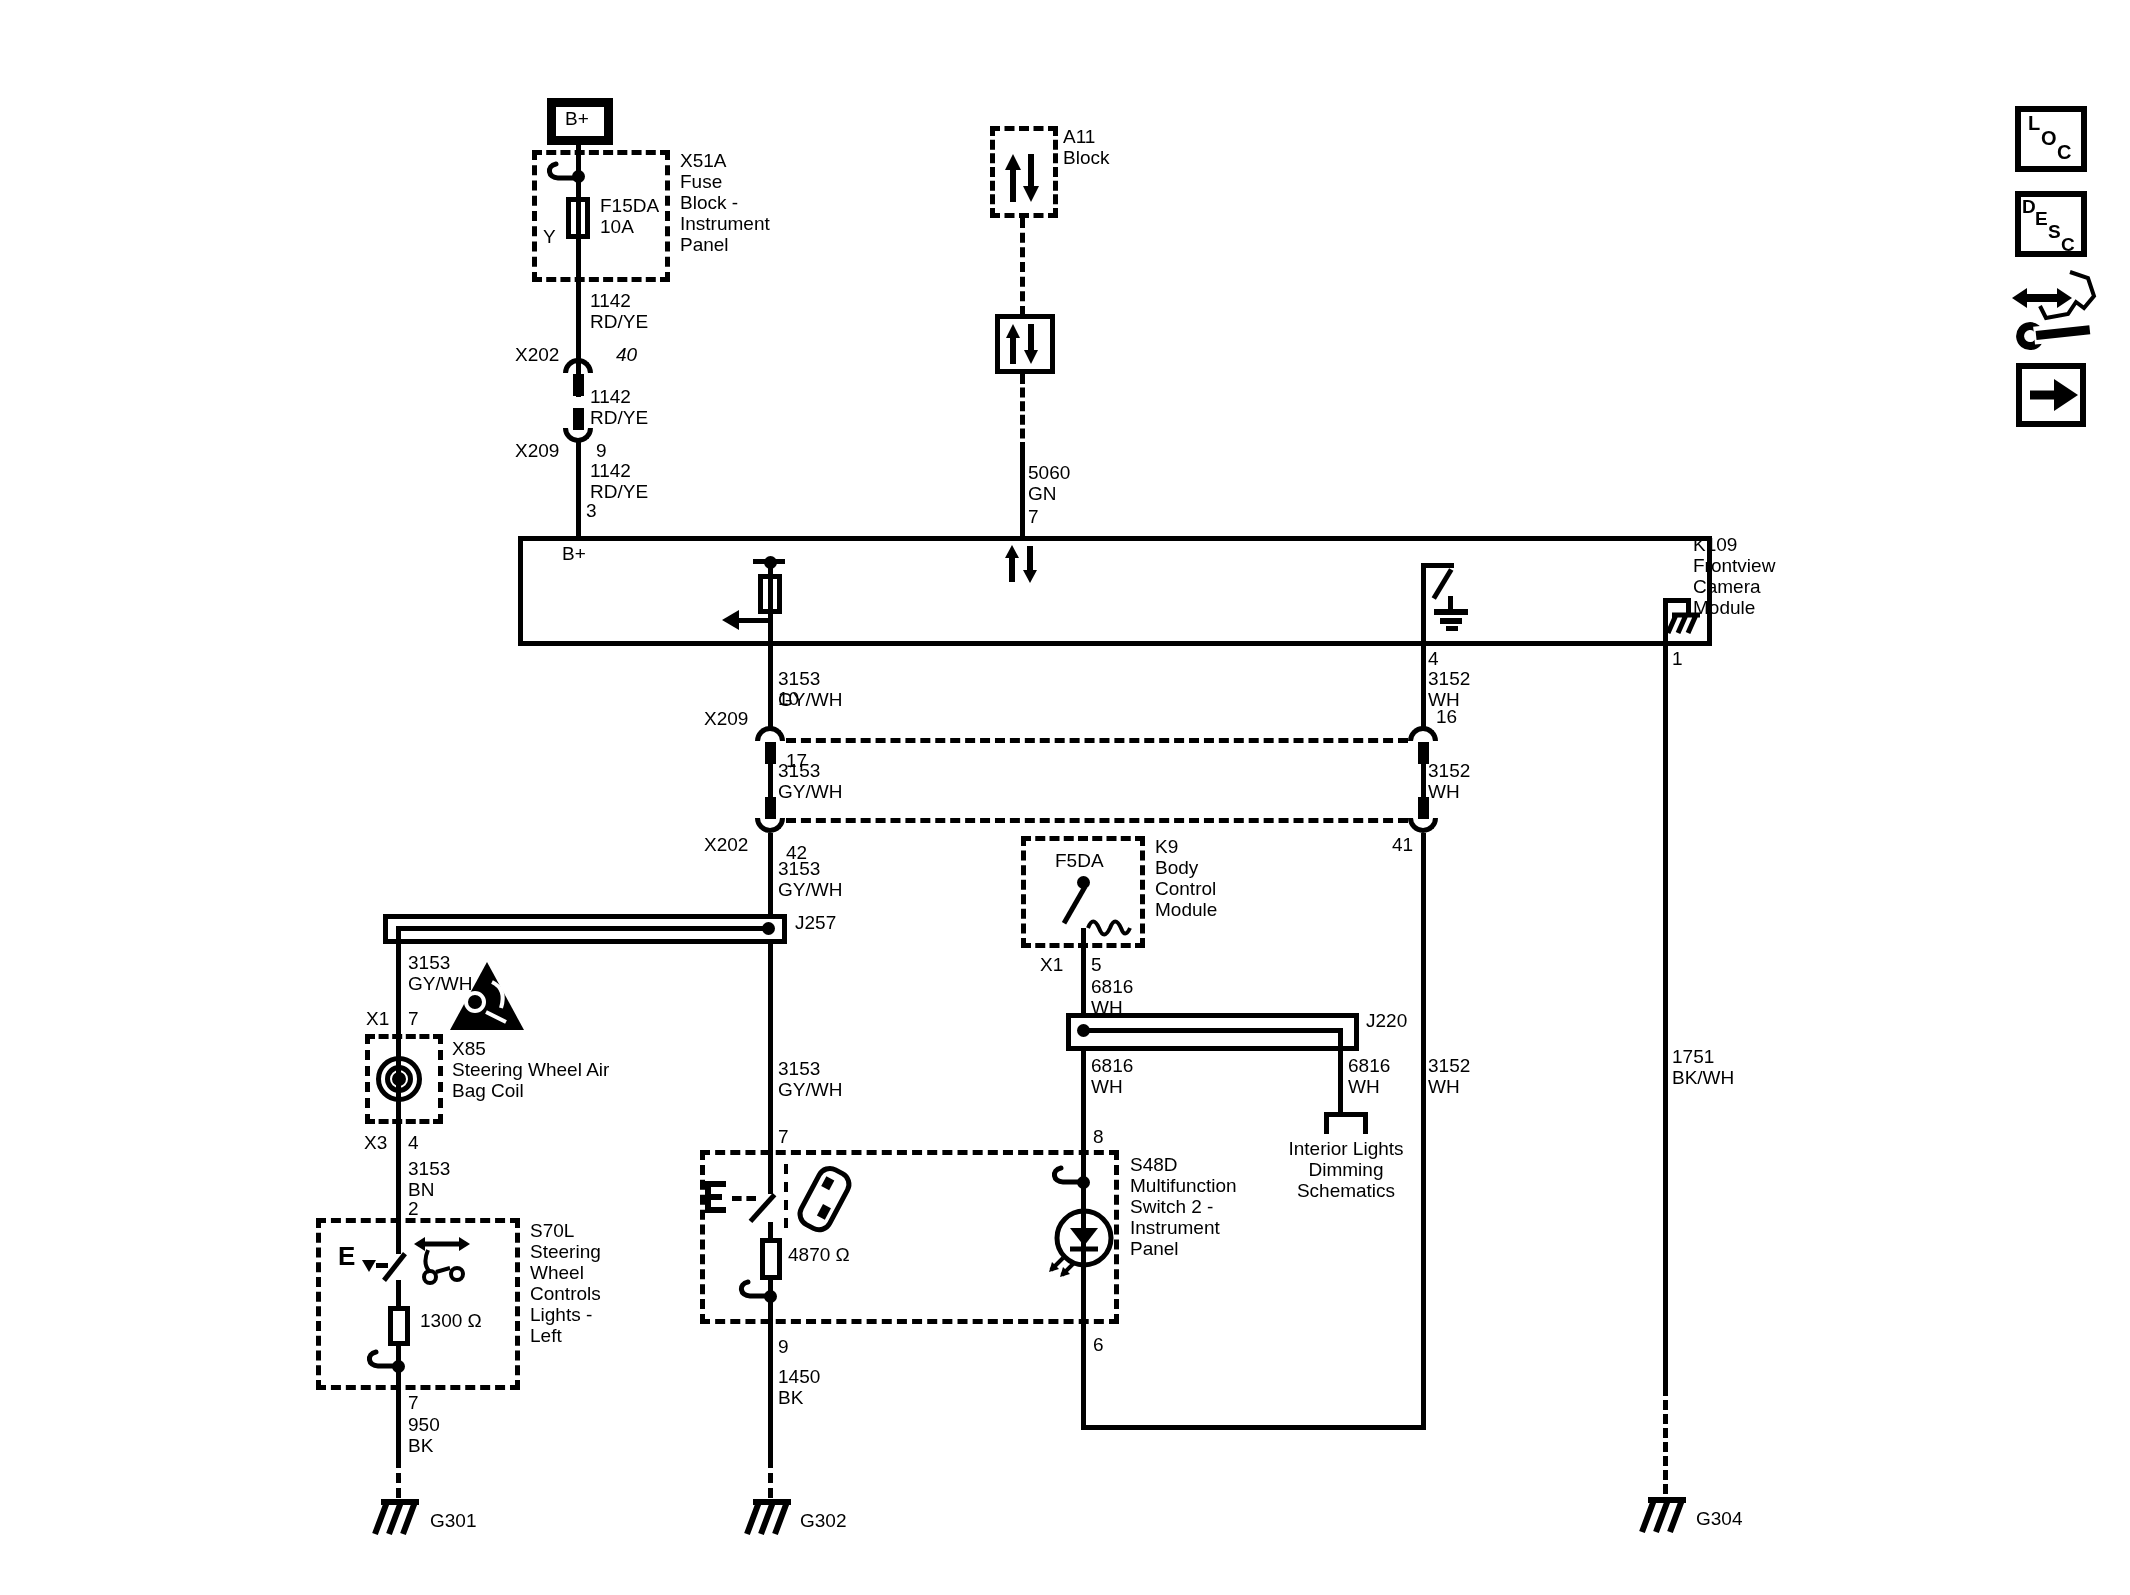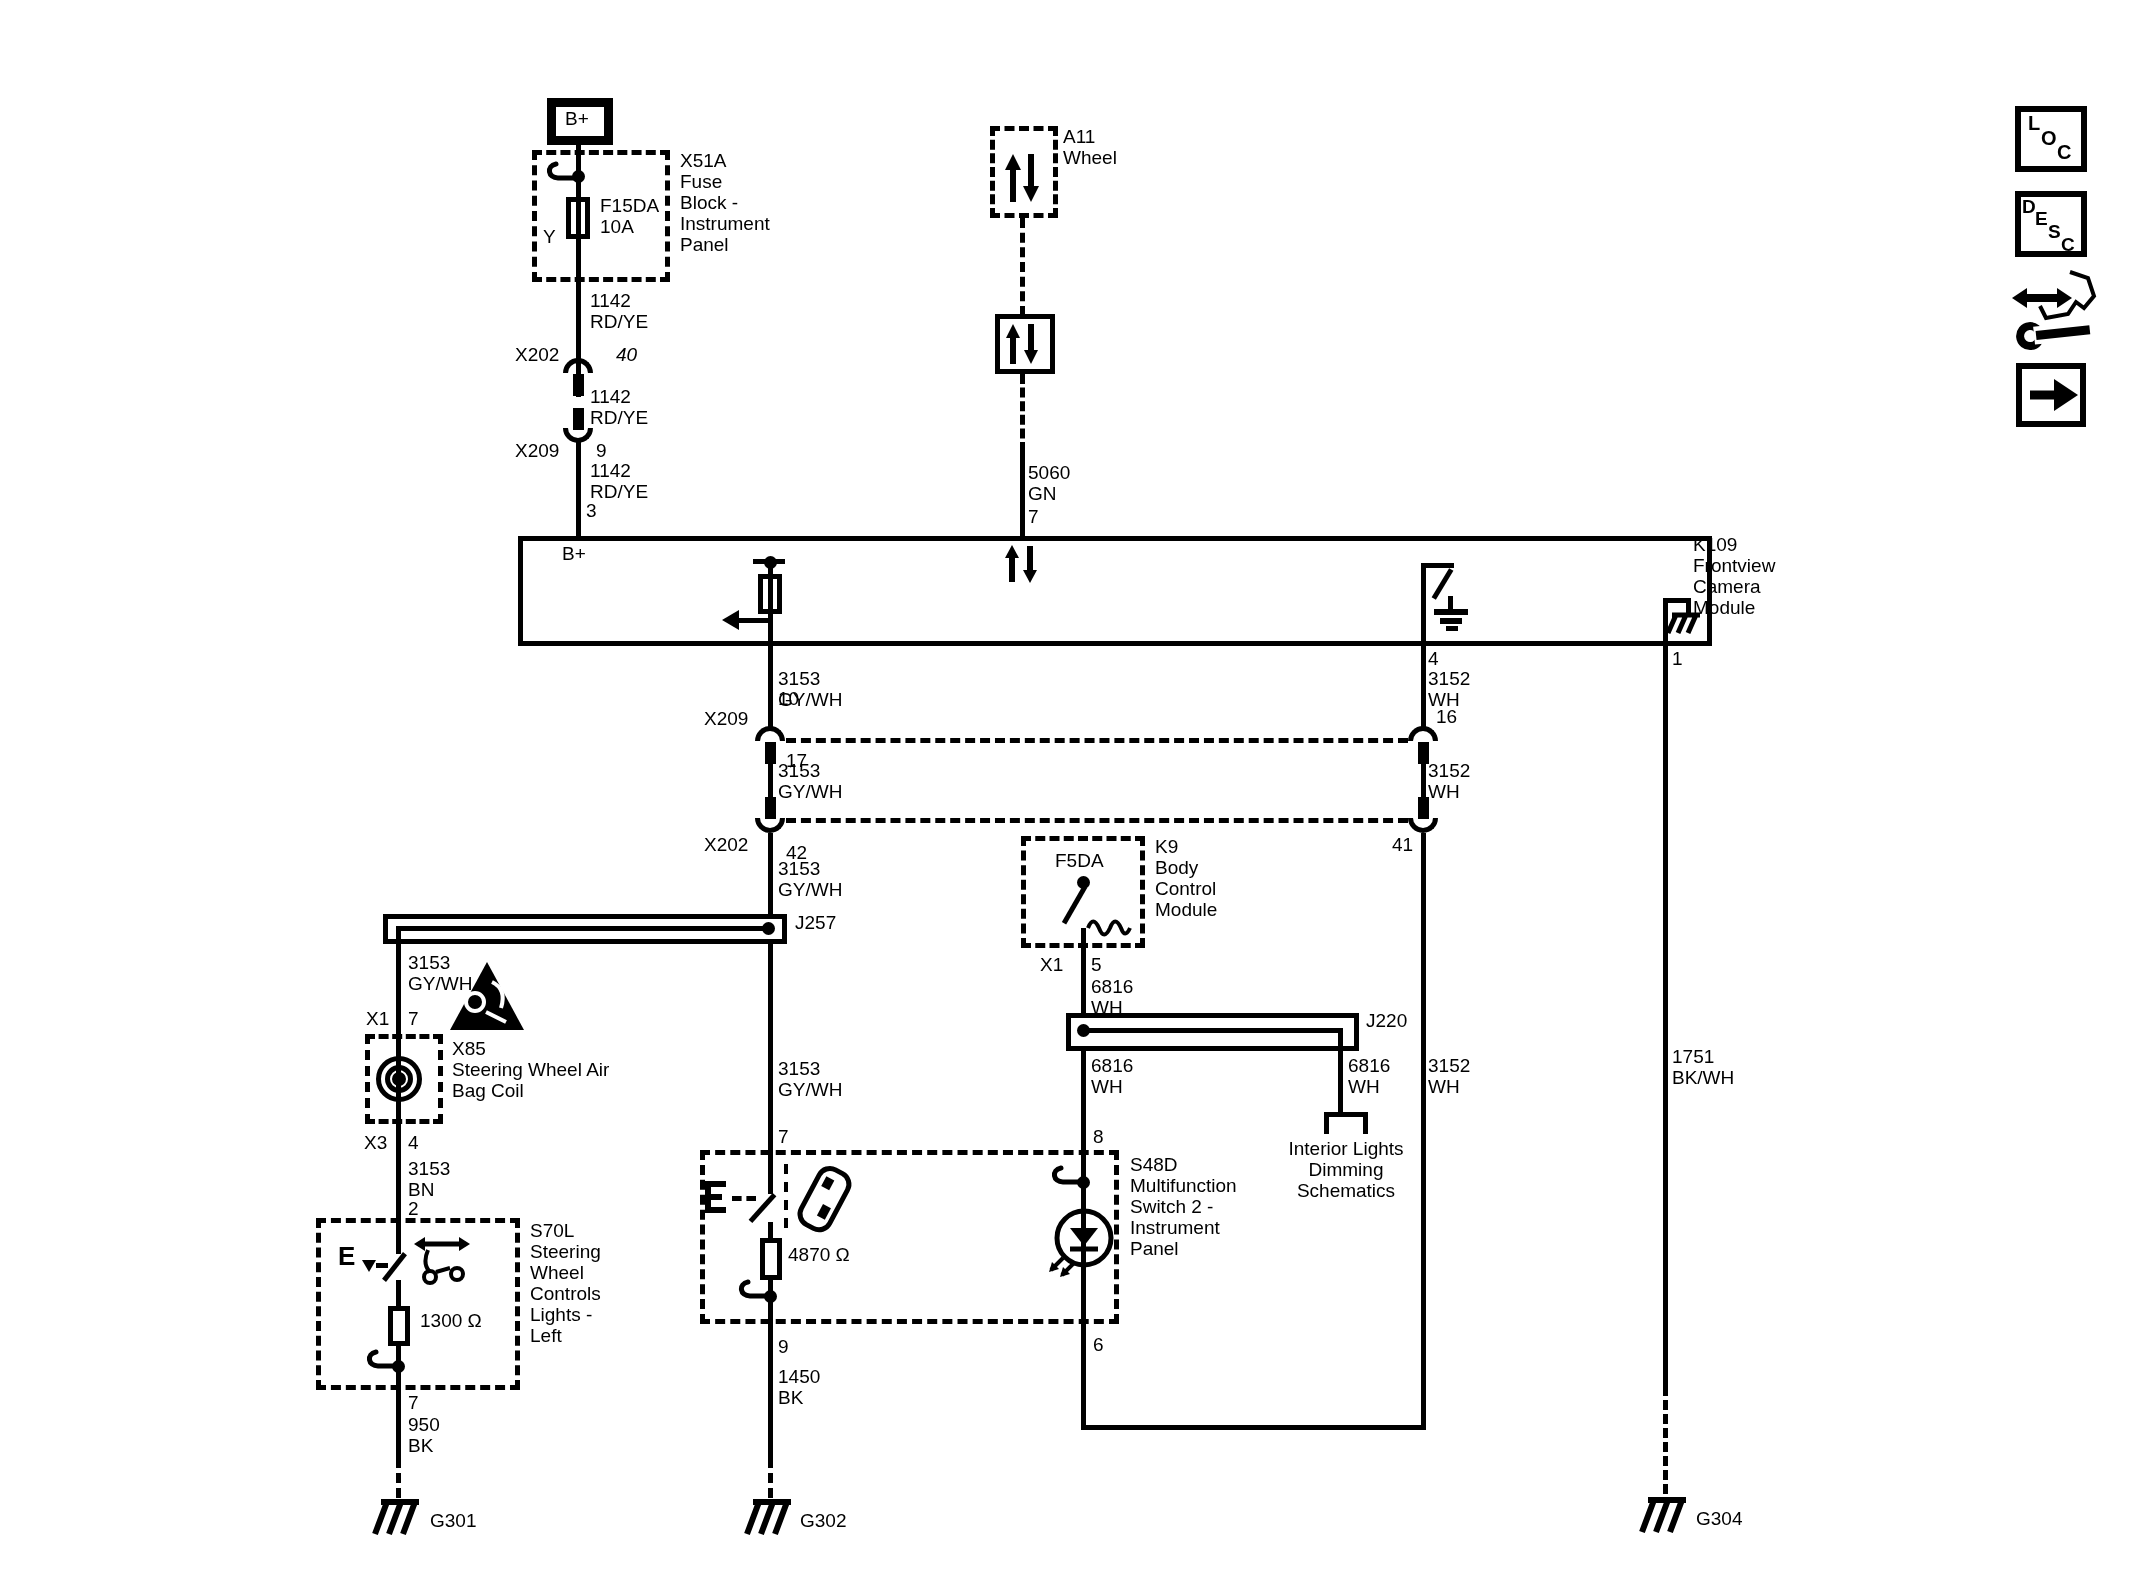--- a/index.html
+++ b/index.html
@@ -73,21 +73,21 @@
 RD/YE</div>
   <div class="lbl" style="left:586px;top:500px;">3</div>
 
   <div class="dbox" style="left:990px;top:126px;width:68px;height:92px;"></div>
   <svg width="44" height="52" viewBox="0 0 44 52" style="left:1000px;top:152px;">
     <path d="M13 50 V12 M31 2 V40" stroke="#000" stroke-width="6"></path>
     <polygon points="13,2 5,18 21,18"></polygon>
       <polygon points="31,50 23,34 39,34"></polygon>
   </svg>
   <div class="lbl" style="left:1063px;top:126px;">A11
-Wheel</div>
+Block</div>
   <div class="wvd" style="left:1020px;top:218px;height:98px;"></div>
   <div class="sbox" style="left:995px;top:314px;width:60px;height:60px;"></div>
   <svg width="40" height="44" viewBox="0 0 40 44" style="left:1002px;top:322px;">
     <path d="M11 42 V10 M29 2 V34" stroke="#000" stroke-width="6"></path>
     <polygon points="11,2 4,16 18,16"></polygon>
       <polygon points="29,42 22,28 36,28"></polygon>
   </svg>
   <div class="wvd" style="left:1020px;top:374px;height:78px;"></div>
   <div class="wv" style="left:1020px;top:452px;height:88px;"></div>
   <div class="lbl" style="left:1028px;top:462px;">5060

